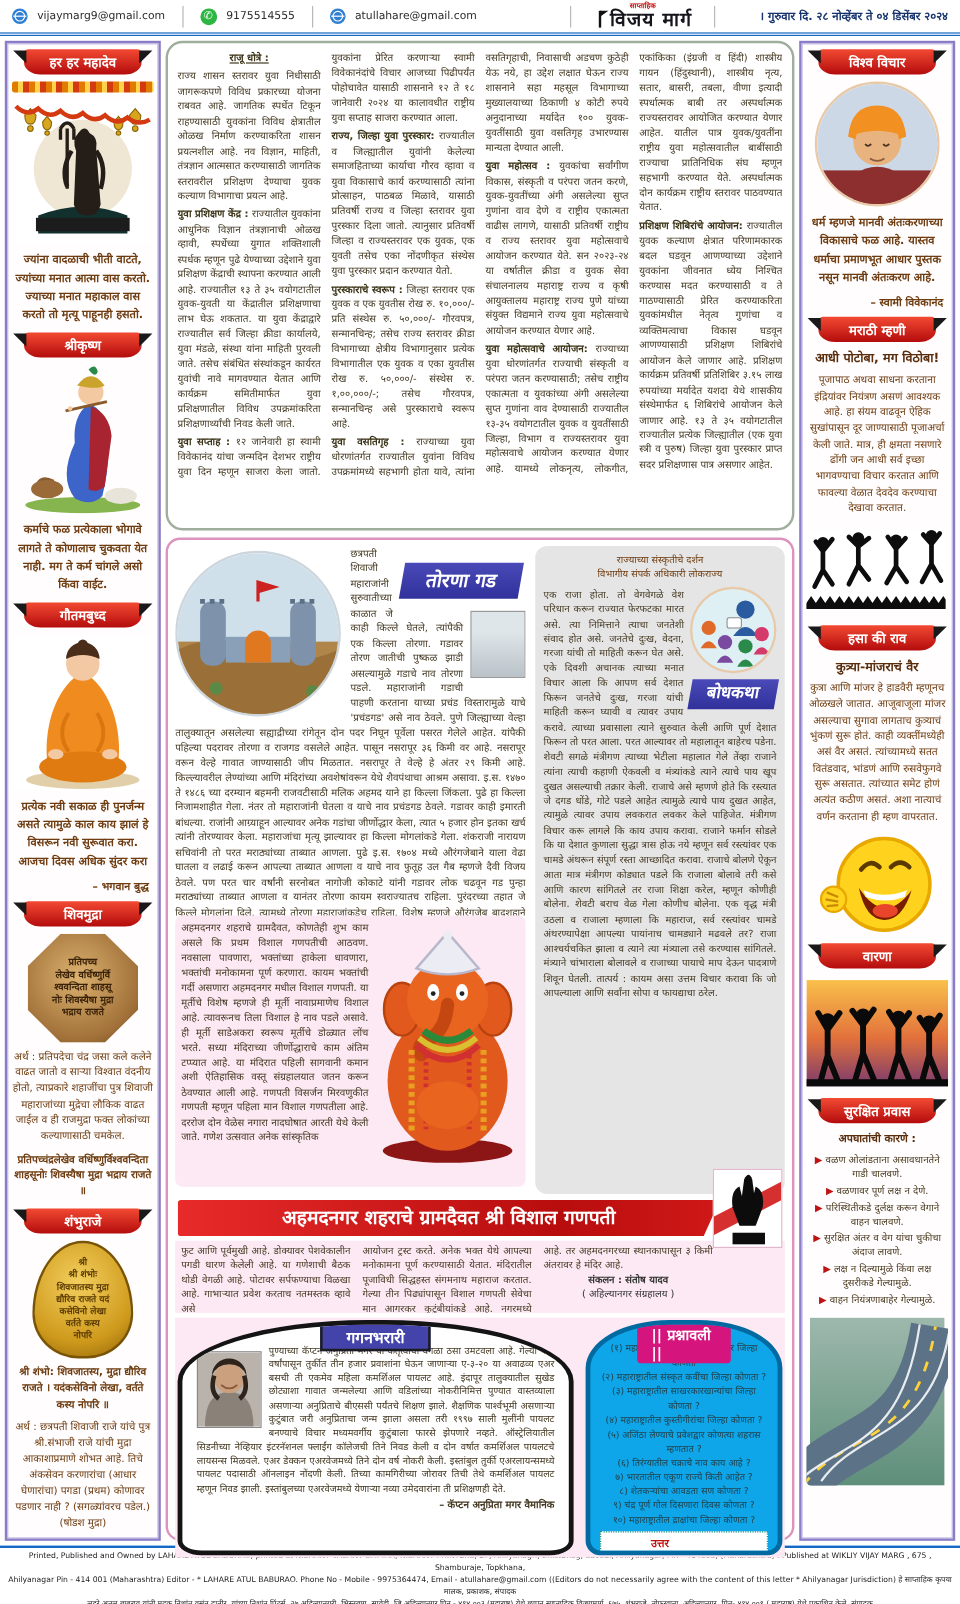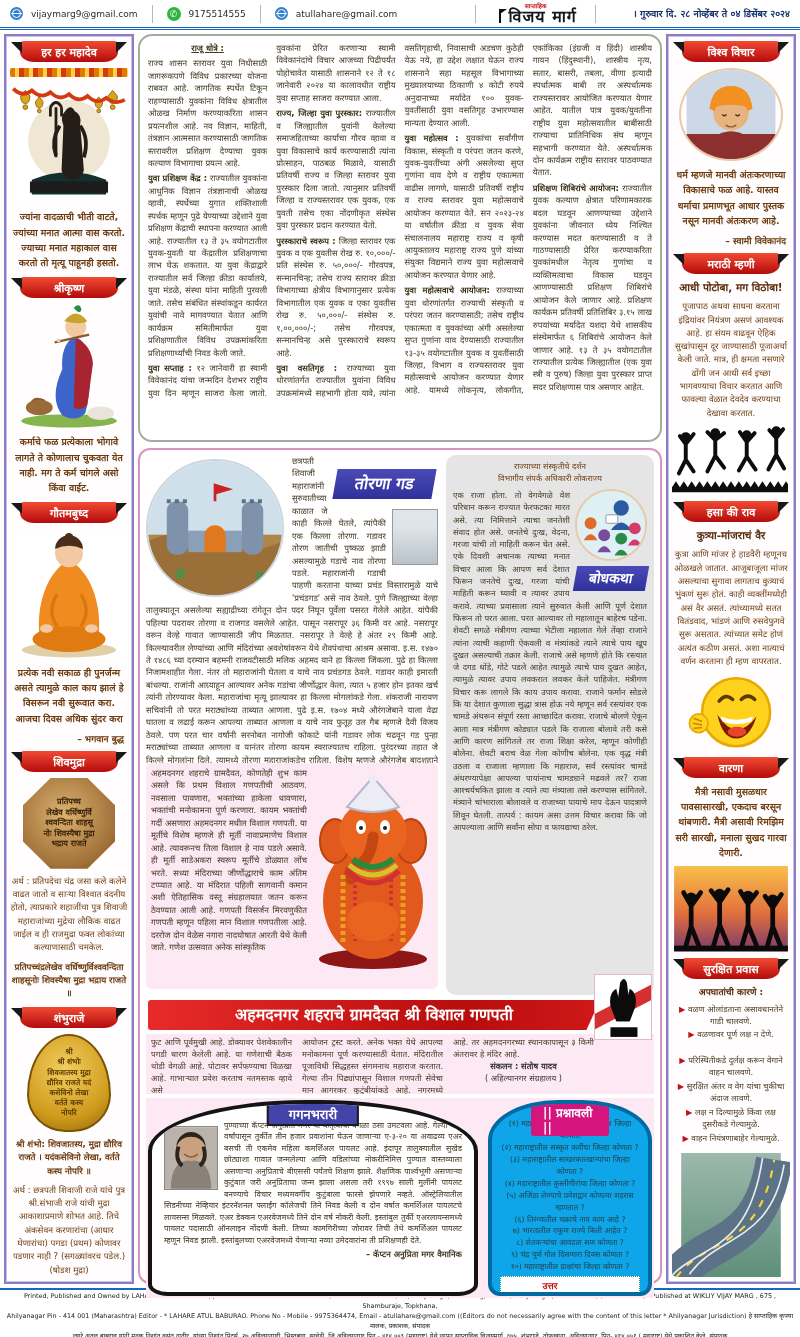--- a/index.html
+++ b/index.html
@@ -383,21 +383,20 @@
       <circle cx="56" cy="45" r="40" fill="#ffd21e"></circle>
       <circle cx="56" cy="45" r="40" fill="none" stroke="#e8a800" stroke-width="3"></circle>
       <path d="M36 32 q8 -10 16 -2 M62 30 q8 -8 16 0" stroke="#5a3a00" stroke-width="4" fill="none" stroke-linecap="round"></path>
       <path d="M34 48 q22 34 46 2 q-8 26 -24 26 q-16 0 -22 -28z" fill="#7a1c00"></path>
       <path d="M38 50 q18 8 38 0 l-2 6 q-17 6 -34 0z" fill="#fff"></path>
       <ellipse cx="57" cy="68" rx="11" ry="6" fill="#e8452a"></ellipse>
       <circle cx="12" cy="58" r="11" fill="#ffd21e" stroke="#e8a800" stroke-width="2"></circle>
       <path d="M6 52 l10 4 M5 58 l11 2 M6 64 l10 -1" stroke="#c88a00" stroke-width="2"></path>
     </svg>
     <div class="rib">वारणा</div>
-    <div class="quote">मैत्री नसावी मुसळधार पावसासारखी, एकदाच बरसून थांबणारी. मैत्री असावी रिमझिम सरी सारखी, मनाला सुखद गारवा देणारी.</div>
     <svg class="img" viewBox="0 0 120 90" style="height:96px">
       <defs>
           <linearGradient id="sun" x1="0" y1="0" x2="0" y2="1">
         <stop offset="0" stop-color="#f9c04a"></stop>
             <stop offset=".55" stop-color="#e2703c"></stop>
             <stop offset="1" stop-color="#7a3a6e"></stop>
       </linearGradient>
         </defs>
       <rect width="120" height="90" fill="url(#sun)"></rect>
       <g fill="none" stroke="#0a0a0a" stroke-width="5" stroke-linecap="round">
@@ -409,21 +408,21 @@
       <circle cx="18" cy="34" r="6" fill="#0a0a0a"></circle>
         <circle cx="48" cy="30" r="6" fill="#0a0a0a"></circle>
       <circle cx="78" cy="32" r="6" fill="#0a0a0a"></circle>
         <circle cx="104" cy="36" r="6" fill="#0a0a0a"></circle>
       <rect y="84" width="120" height="6" fill="#0a0a0a"></rect>
     </svg>
     <div class="rib">सुरक्षित प्रवास</div>
     <div class="shead" style="font-size:9px">अपघातांची कारणे :</div>
     <div style="font-size:8.2px;line-height:1.45;color:#4a3a20;text-align:center">
         <div style="margin-bottom:2px"><span style="color:#c01212">▶ </span><span>वळण ओलांडताना असावधानतेने गाडी चालवणे.</span></div>
-        <div style="margin-bottom:14px"><span style="color:#c01212">▶ </span><span>वळणावर पूर्ण लक्ष न देणे.</span></div>
+        <div style="margin-bottom:2px"><span style="color:#c01212">▶ </span><span>वळणावर पूर्ण लक्ष न देणे.</span></div>
         <div style="margin-bottom:2px"><span style="color:#c01212">▶ </span><span>परिस्थितीकडे दुर्लक्ष करून वेगाने वाहन चालवणे.</span></div>
         <div style="margin-bottom:2px"><span style="color:#c01212">▶ </span><span>सुरक्षित अंतर व वेग यांचा चुकीचा अंदाज लावणे.</span></div>
         <div style="margin-bottom:2px"><span style="color:#c01212">▶ </span><span>लक्ष न दिल्यामुळे किंवा लक्ष दुसरीकडे गेल्यामुळे.</span></div>
         <div style="margin-bottom:2px"><span style="color:#c01212">▶ </span><span>वाहन नियंत्रणाबाहेर गेल्यामुळे.</span></div>
       </div>
     <svg class="img" viewBox="0 0 120 150" style="height:140px;border-radius:4px">
       <defs>
           <linearGradient id="gr" x1="0" y1="0" x2="0" y2="1">
         <stop offset="0" stop-color="#9db8ac"></stop>
             <stop offset="1" stop-color="#5e8f7a"></stop>

